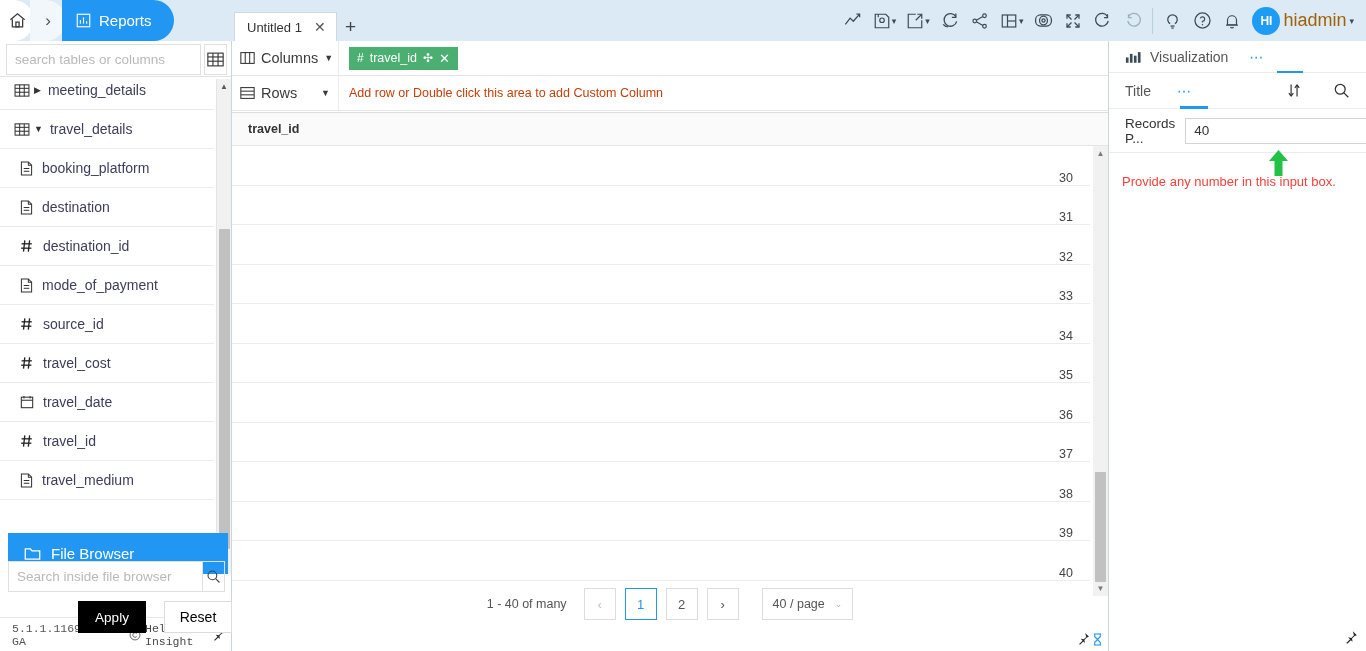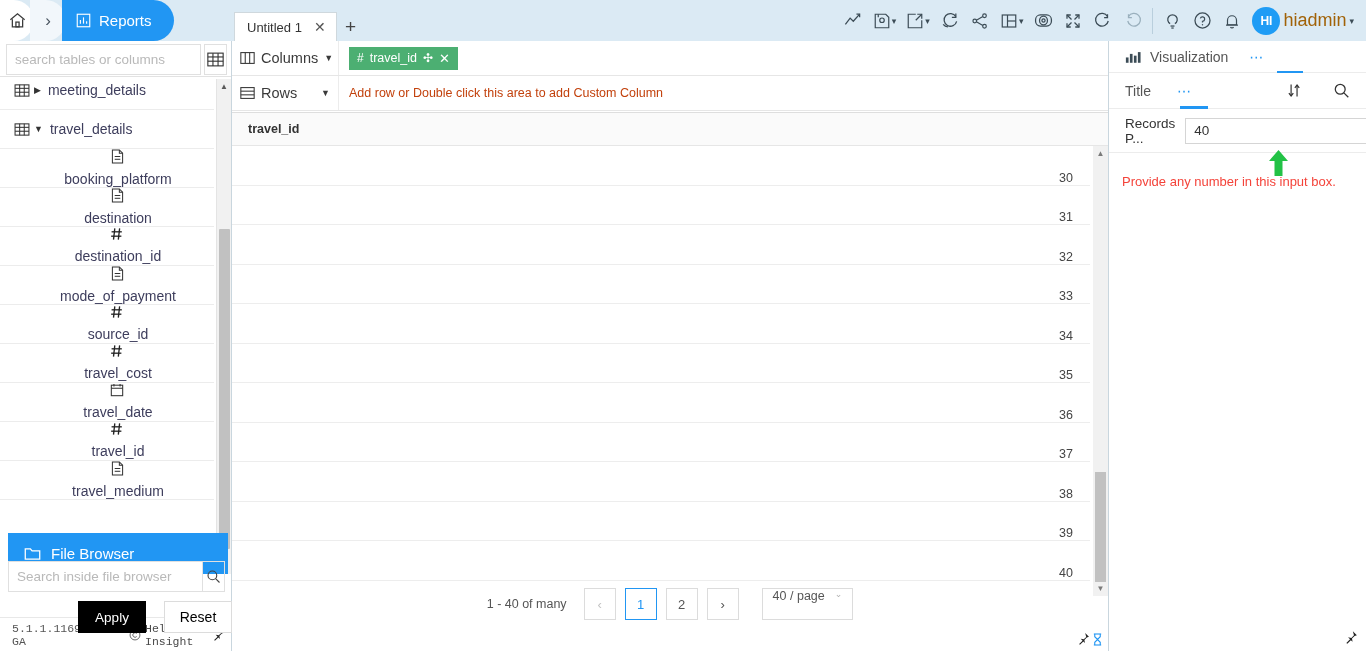--- a/index.html
+++ b/index.html
@@ -105,21 +105,21 @@
     position: absolute; left: 0; top: 38px; width: 232px; height: 495px;
     overflow: hidden; border-right: 0;
   }
   .tree-inner { position: relative; width: 214px; }
   .tree-item {
     height: 39px; display: flex; align-items: center;
     padding-left: 14px; gap: 7px;
     border-bottom: 1px solid #ececec; font-size: 14px; color: #3d3d5c;
     cursor: pointer; background: #fff;
   }
-  .tree-item.child { padding-left: 20px; flex-direction: column; }
+  .tree-item.child { padding-left: 20px; }
   .tree-item .lbl { color: #3d3d5c; }
   .tri { font-size: 9px; color: #333; }
   .tscroll {
     position: absolute; right: 0; top: 38px; width: 15px; height: 495px;
     background: #f1f1f1; border-left: 1px solid #e4e4e4;
   }
   .tscroll .arw {
     height: 15px; display: flex; align-items: center; justify-content: center;
     font-size: 8px; color: #5a5a5a; cursor: pointer;
   }
@@ -224,21 +224,21 @@
   .pg-count { font-size: 12.5px; color: #555; margin-right: 8px; }
   .pg-btn {
     min-width: 32px; height: 32px; border: 1px solid #dcdcdc; background: #fff;
     display: flex; align-items: center; justify-content: center;
     font-size: 13px; color: #555; cursor: pointer;
   }
   .pg-btn.active { border-color: #2196f3; color: #2196f3; }
   .pg-btn.dis { color: #c3c3c3; }
   .pg-size {
     height: 32px; border: 1px solid #dcdcdc; background: #fff;
-    display: flex; align-items: flex-start; gap: 10px; padding: 0 10px;
+    display: flex; align-items: center; gap: 10px; padding: 0 10px;
     font-size: 12.5px; color: #555; cursor: pointer; margin-left: 14px;
   }
   .pg-size .cv { font-size: 9px; color: #b0b0b0; }
   .corner-marks {
     position: absolute; right: 5px; bottom: 5px;
     display: flex; align-items: center; gap: 2px;
   }
 
   
   .rpanel {

